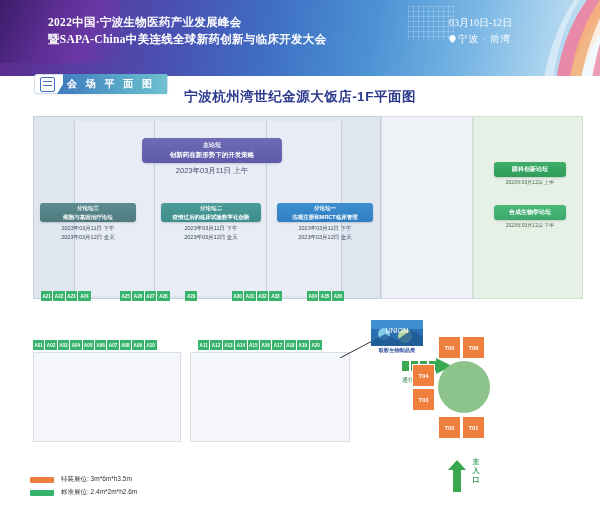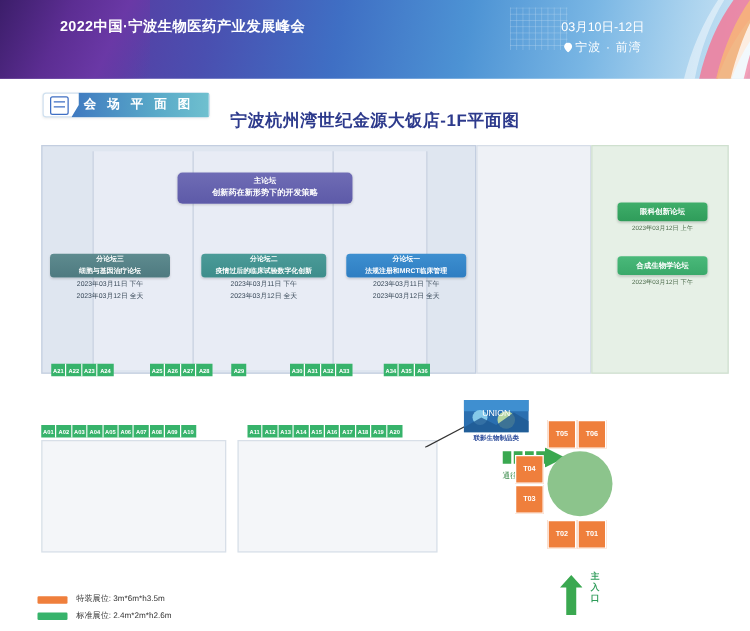--- a/index.html
+++ b/index.html
@@ -6,23 +6,24 @@
   html,body { width:600px; height:505px; }
   body {
     font-family:"Liberation Sans","DejaVu Sans",sans-serif;
     background:#ffffff;
     overflow:hidden;
     position:relative;
   }
 
   
   .banner {
-    position:absolute; left:0; top:0; width:600px; height:63px;
+    position:absolute; left:0; top:0; width:600px; height:76px;
     background:linear-gradient(100deg,#5b2a8c 0%,#5a3aa0 12%,#4a4fb0 28%,#3f6fc4 45%,#4d93d4 62%,#79b6e4 78%,#a9d2ee 90%,#cfe6f5 100%);
     overflow:hidden;
+    font-family:Liberation Serif, serif;
   }
   .banner-deco-left {
     position:absolute; left:0; top:0; width:120px; height:63px;
     background:linear-gradient(115deg,#3a1d68 0%,#5c2d92 40%,#6b38a6 70%,rgba(90,58,160,0) 100%);
     opacity:.95;
   }
   .banner-ribbon {
     position:absolute; right:-10px; top:-20px; width:150px; height:110px;
   }
   .banner-grid {
@@ -34,21 +35,21 @@
     opacity:.55;
   }
   .banner-title {
     position:absolute; left:48px; top:14px;
     color:#ffffff; font-weight:bold; line-height:1.5;
   }
   .banner-title .l1 { font-size:11.5px; letter-spacing:.3px; display:block; }
   .banner-title .l2 { font-size:11.5px; letter-spacing:.3px; display:block; }
   .banner-meta {
     position:absolute; left:449px; top:14px; color:#ffffff; line-height:1.7;
-    text-align:center;
+    text-align:left;
   }
   .banner-meta .date { font-size:10px; display:block; }
   .banner-meta .place { font-size:9.5px; display:block; letter-spacing:1px; }
   .pin-icon { display:inline-block; width:7px; height:8px; vertical-align:-1px; margin-right:2px; }
 
   
   .tab-wrap { position:absolute; left:34px; top:74px; display:flex; align-items:center; }
   .tab-chip {
     display:flex; align-items:center; height:20px;
     background:#ffffff; border:1px solid #cfe0ef; border-radius:3px;
@@ -208,20 +209,21 @@
   <div class="banner-grid"></div>
   <svg class="banner-ribbon" viewBox="0 0 150 110">
     <path d="M95 110 C100 60 120 20 150 -5 L150 25 C128 45 112 78 108 110 Z" fill="#f07a9a" opacity=".85"></path>
     <path d="M108 110 C114 62 132 26 150 8 L150 40 C134 58 122 84 119 110 Z" fill="#f6b27a" opacity=".9"></path>
     <path d="M119 110 C126 66 140 34 150 22 L150 52 C142 68 133 88 130 110 Z" fill="#ffffff" opacity=".75"></path>
     <path d="M130 110 C136 70 146 44 150 36 L150 110 Z" fill="#f28aa8" opacity=".8"></path>
     <path d="M82 110 C88 66 104 30 128 2 L136 -2 C110 26 96 66 92 110 Z" fill="#ffffff" opacity=".45"></path>
   </svg>
   <div class="banner-title">
     <span class="l1">2022中国·宁波生物医药产业发展峰会</span>
+    <span class="l2">暨SAPA-China中美连线全球新药创新与临床开发大会</span>
   </div>
   <div class="banner-meta">
     <span class="date">03月10日-12日</span>
     <span class="place">
       <svg class="pin-icon" viewBox="0 0 8 10">
         <path d="M4 0 C1.8 0 0 1.8 0 4 C0 6.6 4 10 4 10 C4 10 8 6.6 8 4 C8 1.8 6.2 0 4 0 Z" fill="#ffffff"></path>
       </svg><span>宁波 · 前湾</span>
     </span>
   </div>
 </div>
@@ -245,20 +247,21 @@
     <div class="divider-v" style="left:307px;"></div>
   </div>
 
   <div class="corridor"></div>
   <div class="hall-right"></div>
 
   <div class="forum-main">
     <span class="t1">主论坛</span>
     <span class="t2">创新药在新形势下的开发策略</span>
   </div>
+  <div class="forum-main-date">2023年03月11日  上午</div>
 
   <div class="sub-forum sf3">
     <span class="t1">分论坛三</span>
     <span class="t2">细胞与基因治疗论坛</span>
   </div>
   <div class="sf-dates sf3d">
     <div>2023年03月11日  下午</div>
     <div>2023年03月12日  全天</div>
   </div>
 

